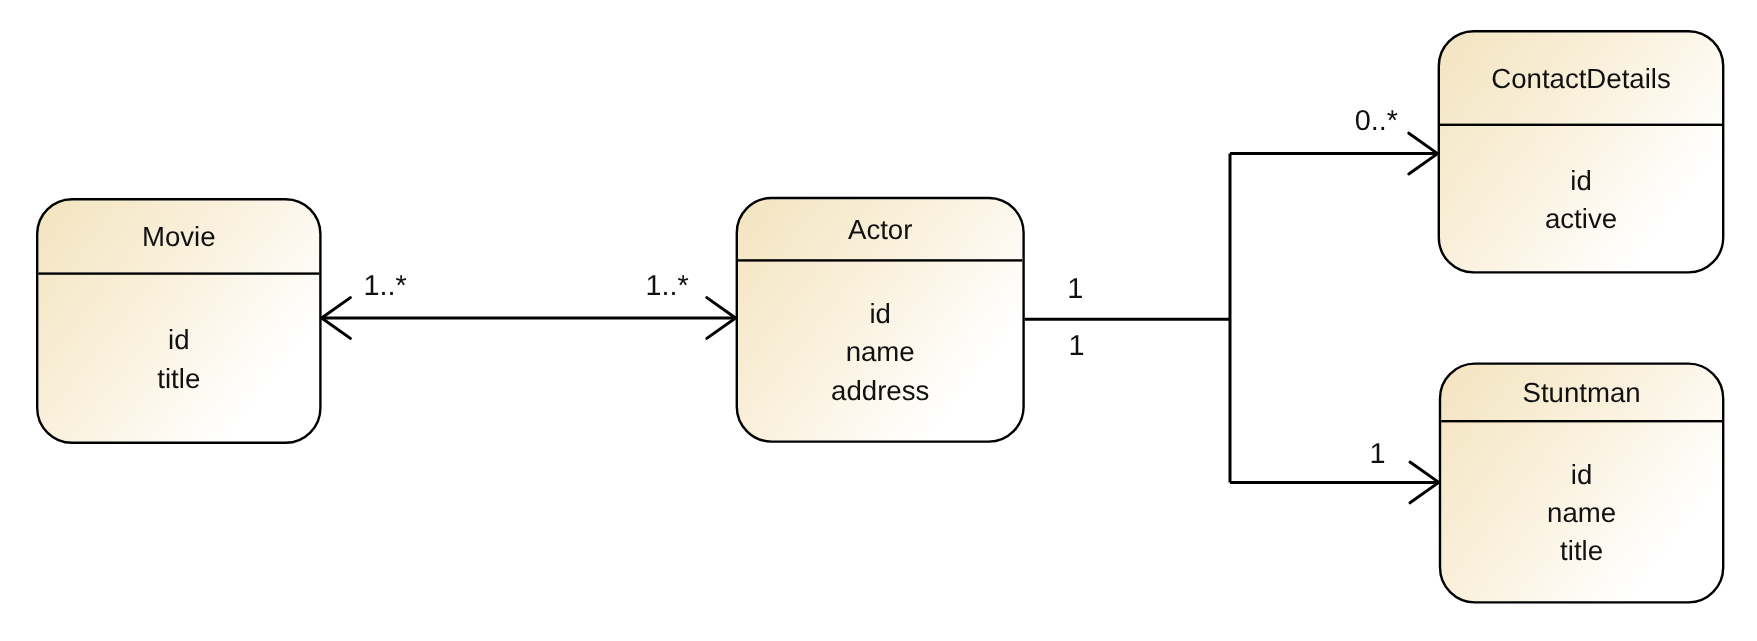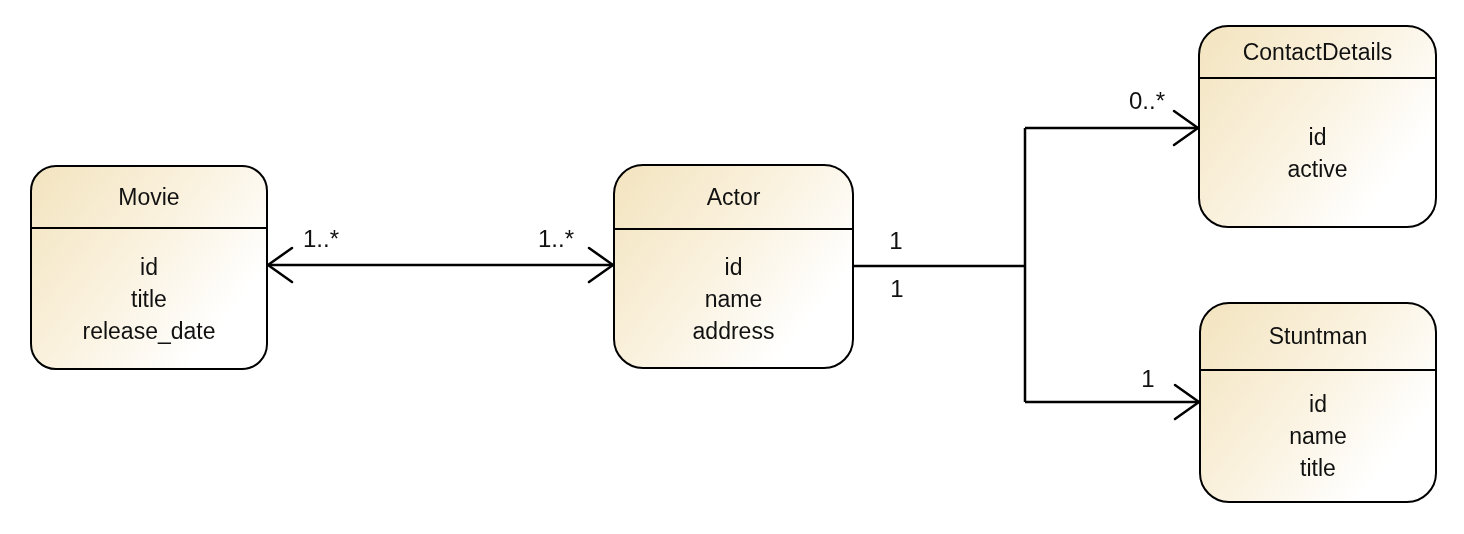--- a/index.html
+++ b/index.html
@@ -84,48 +84,47 @@
     <line class="edge-line" x1="854" y1="266" x2="1025" y2="266"></line>
     <line class="edge-line" x1="1025" y1="128" x2="1025" y2="402"></line>
 
     <line class="edge-line" x1="1025" y1="128" x2="1198" y2="128"></line>
     <polyline class="edge-arrowhead" points="1174,111 1198,128 1174,145"></polyline>
 
     <line class="edge-line" x1="1025" y1="402" x2="1199" y2="402"></line>
     <polyline class="edge-arrowhead" points="1175,385 1199,402 1175,419"></polyline>
   </svg>
 
-  <div class="entity" style="left:30px; top:165px; width:238px; height:205px;border-radius:26px;">
+  <div class="entity" style="left:30px; top:165px; width:238px; height:205px;">
     <div class="entity-header" style="height:62px;">Movie</div>
     <div class="entity-body">
       <div>id</div>
       <div>title</div>
-      <div>release_date</div>
     </div>
   </div>
 
   <div class="entity" style="left:613px; top:164px; width:241px; height:205px;">
-    <div class="entity-header" style="height:64px;">Actor</div>
+    <div class="entity-header" style="height:52px;">Actor</div>
     <div class="entity-body">
       <div>id</div>
       <div>name</div>
       <div>address</div>
     </div>
   </div>
 
   <div class="entity" style="left:1198px; top:25px; width:239px; height:203px;">
-    <div class="entity-header" style="height:52px;">ContactDetails</div>
+    <div class="entity-header" style="height:78px;">ContactDetails</div>
     <div class="entity-body">
       <div>id</div>
       <div>active</div>
     </div>
   </div>
 
   <div class="entity" style="left:1199px; top:302px; width:238px; height:201px;">
-    <div class="entity-header" style="height:67px;">Stuntman</div>
+    <div class="entity-header" style="height:48px;">Stuntman</div>
     <div class="entity-body">
       <div>id</div>
       <div>name</div>
       <div>title</div>
     </div>
   </div>
 
   <div class="edge-label" style="left:321px; top:239px;">1..*</div>
   <div class="edge-label" style="left:556px; top:239px;">1..*</div>
   <div class="edge-label" style="left:896px; top:241px;">1</div>

